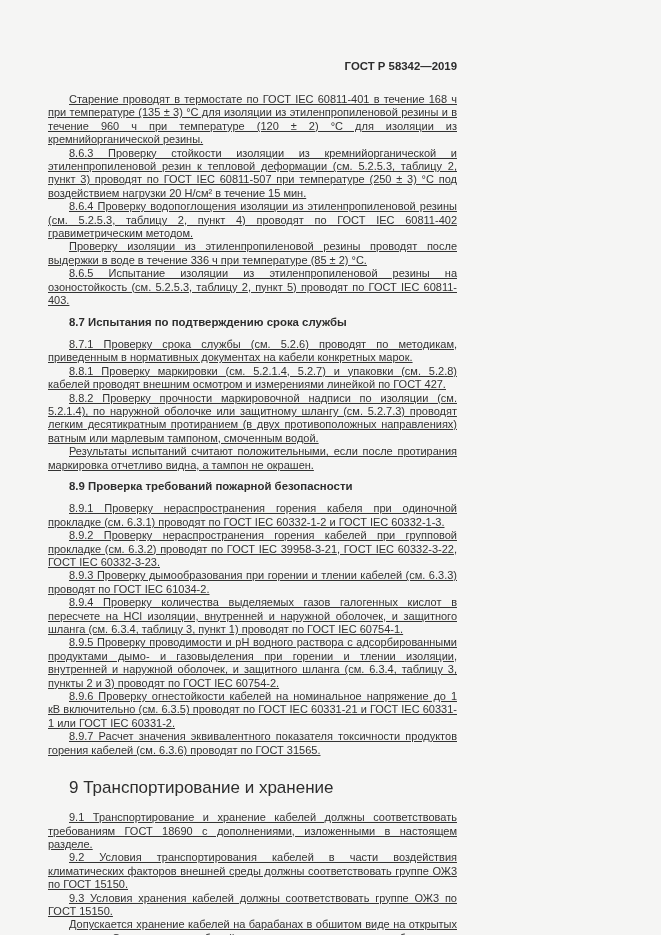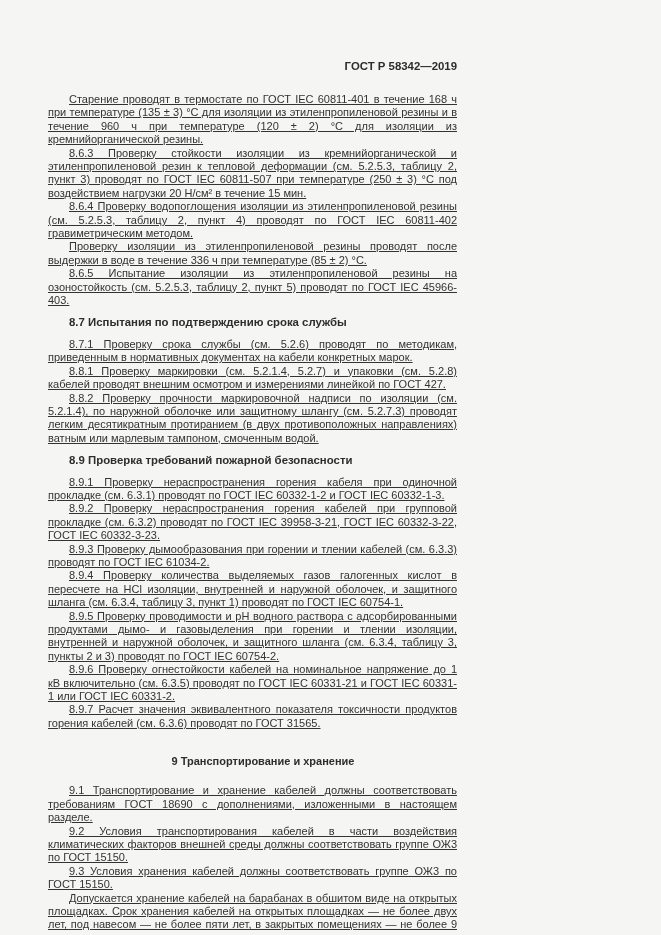--- a/index.html
+++ b/index.html
@@ -39,25 +39,24 @@
   }
   .content h3.h2 {
     margin: 8.5px 0 8.5px 21px;
     font-size: 11.4px;
     line-height: 13.4px;
     font-weight: bold;
     color: #2d2d2d;
   }
   .content h2.h1 {
     margin: 22px 0 14px 21px;
-    font-size: 11px;
+    font-size: 17px;
     line-height: 18px;
-    font-weight: bold;
+    font-weight: normal;
     color: #2d2d2d;
-    text-align: center;
   }
   .page-number {
     text-align: center;
     font-size: 11.4px;
     line-height: 13px;
     margin-top: 10px;
     padding-right: 14px;
     color: #333333;
   }
 </style>
@@ -65,25 +64,26 @@
 <body>
 
 <div class="page">
   <div class="doc-header">ГОСТ Р 58342—2019</div>
 
   <div class="content">
       <p class="body">Старение проводят в термостате по ГОСТ IEC 60811-401 в течение 168 ч при температуре (135 ± 3) °С для изоляции из этиленпропиленовой резины и в течение 960 ч при температуре (120 ± 2) °С для изоляции из кремнийорганической резины.</p>
       <p class="body">8.6.3 Проверку стойкости изоляции из кремнийорганической и этиленпропиленовой резин к тепловой деформации (см. 5.2.5.3, таблицу 2, пункт 3) проводят по ГОСТ IEC 60811-507 при температуре (250 ± 3) °С под воздействием нагрузки 20 Н/см² в течение 15 мин.</p>
       <p class="body">8.6.4 Проверку водопоглощения изоляции из этиленпропиленовой резины (см. 5.2.5.3, таблицу 2, пункт 4) проводят по ГОСТ IEC 60811-402 гравиметрическим методом.</p>
       <p class="body">Проверку изоляции из этиленпропиленовой резины проводят после выдержки в воде в течение 336 ч при температуре (85 ± 2) °С.</p>
-      <p class="body">8.6.5 Испытание изоляции из этиленпропиленовой резины на озоностойкость (см. 5.2.5.3, таблицу 2, пункт 5) проводят по ГОСТ IEC 45966-403.</p>
+      <p class="body">8.6.5 Испытание изоляции из этиленпропиленовой резины на озоностойкость (см. 5.2.5.3, таблицу 2, пункт 5) проводят по ГОСТ IEC 60811-403.</p>
       <h3 class="h2">8.7 Испытания по подтверждению срока службы</h3>
       <p class="body">8.7.1 Проверку срока службы (см. 5.2.6) проводят по методикам, приведенным в нормативных документах на кабели конкретных марок.</p>
       <p class="body">8.8.1 Проверку маркировки (см. 5.2.1.4, 5.2.7) и упаковки (см. 5.2.8) кабелей проводят внешним осмотром и измерениями линейкой по ГОСТ 427.</p>
       <p class="body">8.8.2 Проверку прочности маркировочной надписи по изоляции (см. 5.2.1.4), по наружной оболочке или защитному шлангу (см. 5.2.7.3) проводят легким десятикратным протиранием (в двух противоположных направлениях) ватным или марлевым тампоном, смоченным водой.</p>
+      <p class="body">Результаты испытаний считают положительными, если после протирания маркировка отчетливо видна, а тампон не окрашен.</p>
       <h3 class="h2">8.9 Проверка требований пожарной безопасности</h3>
       <p class="body">8.9.1 Проверку нераспространения горения кабеля при одиночной прокладке (см. 6.3.1) проводят по ГОСТ IEC 60332-1-2 и ГОСТ IEC 60332-1-3.</p>
       <p class="body">8.9.2 Проверку нераспространения горения кабелей при групповой прокладке (см. 6.3.2) проводят по ГОСТ IEC 39958-3-21, ГОСТ IEC 60332-3-22, ГОСТ IEC 60332-3-23.</p>
       <p class="body">8.9.3 Проверку дымообразования при горении и тлении кабелей (см. 6.3.3) проводят по ГОСТ IEC 61034-2.</p>
       <p class="body">8.9.4 Проверку количества выделяемых газов галогенных кислот в пересчете на HCl изоляции, внутренней и наружной оболочек, и защитного шланга (см. 6.3.4, таблицу 3, пункт 1) проводят по ГОСТ IEC 60754-1.</p>
       <p class="body">8.9.5 Проверку проводимости и pH водного раствора с адсорбированными продуктами дымо- и газовыделения при горении и тлении изоляции, внутренней и наружной оболочек, и защитного шланга (см. 6.3.4, таблицу 3, пункты 2 и 3) проводят по ГОСТ IEC 60754-2.</p>
       <p class="body">8.9.6 Проверку огнестойкости кабелей на номинальное напряжение до 1 кВ включительно (см. 6.3.5) проводят по ГОСТ IEC 60331-21 и ГОСТ IEC 60331-1 или ГОСТ IEC 60331-2.</p>
       <p class="body">8.9.7 Расчет значения эквивалентного показателя токсичности продуктов горения кабелей (см. 6.3.6) проводят по ГОСТ 31565.</p>
       <h2 class="h1">9 Транспортирование и хранение</h2>
       <p class="body">9.1 Транспортирование и хранение кабелей должны соответствовать требованиям ГОСТ 18690 с дополнениями, изложенными в настоящем разделе.</p>

